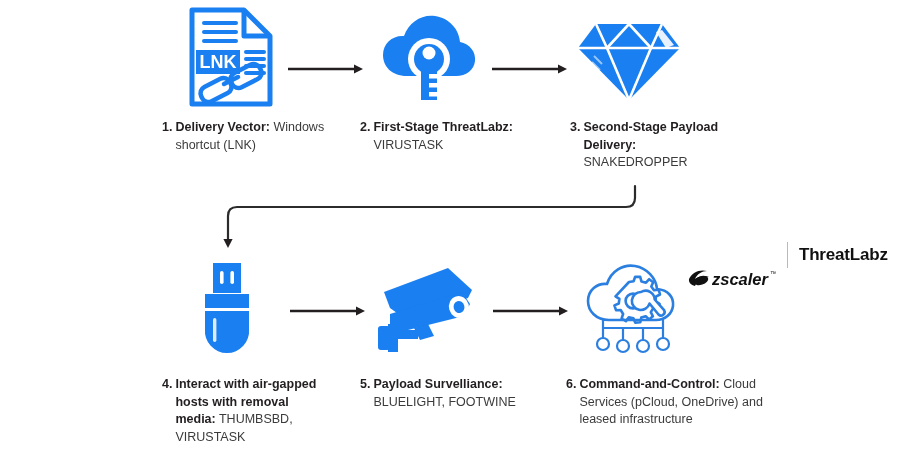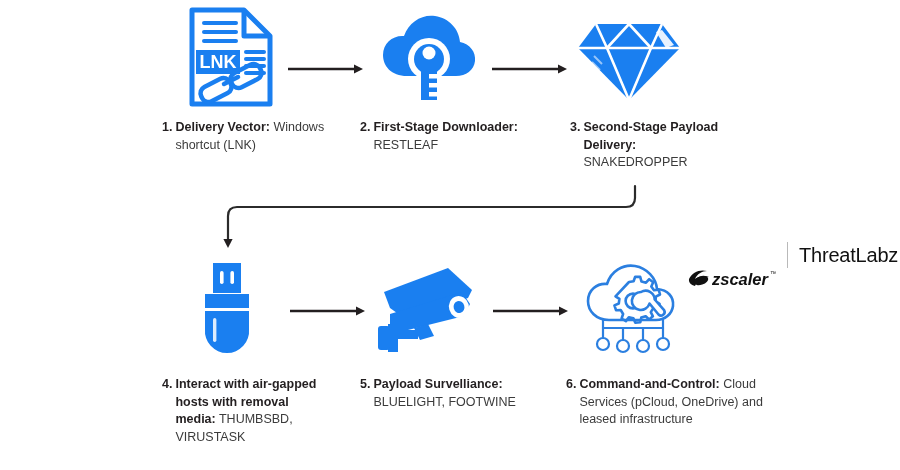--- a/index.html
+++ b/index.html
@@ -46,22 +46,22 @@
     position:absolute;
     display:flex;
     align-items:center;
     gap:11px;
   }
   .logo .zs{display:flex;align-items:flex-start;margin-top:48px;}
   .logo .divider{
     width:1px;height:26px;background:#b9b9b9;
   }
   .logo .tl{
-    font-size:20px;
-    font-weight:400;
+    font-size:17px;
+    font-weight:700;
     letter-spacing:-0.2px;
     color:#111111;
     white-space:nowrap;
   }
 </style>
 </head>
 <body>
 
 <div class="canvas">
 
@@ -139,22 +139,22 @@
     <span class="num">1.</span>
     <span class="txt">
       <b>Delivery Vector:</b>
       <span class="light">Windows shortcut (LNK)</span>
     </span>
   </div>
 
   <div class="step" style="left:360px;top:119px;width:170px;">
     <span class="num">2.</span>
     <span class="txt">
-      <b>First-Stage Downloader:</b>
-      <span class="light">RESTLEAF</span>
+      <b>First-Stage ThreatLabz:</b>
+      <span class="light">VIRUSTASK</span>
     </span>
   </div>
 
   <div class="step" style="left:570px;top:119px;width:165px;">
     <span class="num">3.</span>
     <span class="txt">
       <b>Second-Stage Payload Delivery:</b>
       <span class="light">SNAKEDROPPER</span>
     </span>
   </div>

